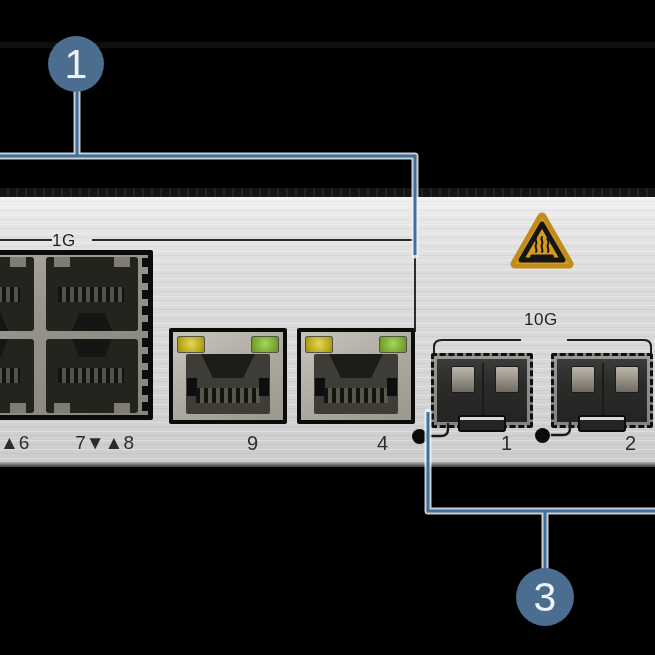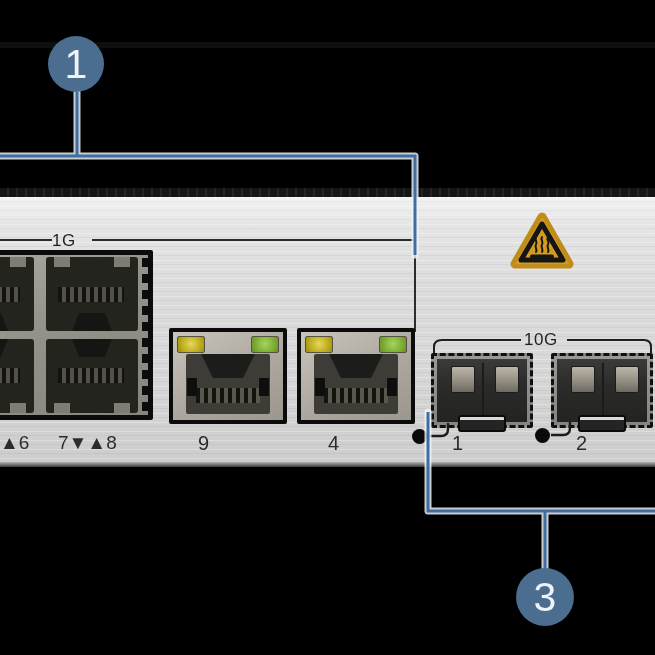--- a/index.html
+++ b/index.html
@@ -27,21 +27,21 @@
   
   .rule{position:absolute;background:#2b2b2b;}
   .rule-1g-left{left:0;top:239px;width:52px;height:2px;}
   .rule-1g-right{left:92px;top:239px;width:323px;height:2px;}
   .rule-vert{left:414px;top:239px;width:2px;height:93px;}
   .zone-label{
     position:absolute;color:#1f1f1f;font-size:17px;line-height:17px;
     text-align:left;letter-spacing:.5px;
   }
   .zone-1g{left:52px;top:232px;width:40px;}
-  .zone-10g{left:524px;top:331px;width:42px;z-index:4;}
+  .zone-10g{left:524px;top:311px;width:42px;z-index:4;}
   .bracket-10g{position:absolute;left:430px;top:335px;z-index:3;}
   
   .quad-block{
     position:absolute;left:-66px;top:250px;width:219px;height:170px;
     background:#0b0b0b;border-radius:2px;
   }
   .quad-bezel{
     position:absolute;left:5px;top:5px;right:5px;bottom:5px;
     background:linear-gradient(150deg,#b2afa7 0%,#95928a 45%,#87847c 100%);
   }
@@ -106,21 +106,21 @@
     width:48px;height:17px;border:2px solid #0a0a0a;border-radius:3px;box-sizing:border-box;
     background:linear-gradient(180deg,#d9d9d9 0 3px,#242422 3px);
   }
   
   .led-dot{position:absolute;width:15px;height:15px;border-radius:50%;background:#0a0a0a;}
   .dot1{left:412px;top:429px;} .dot2{left:535px;top:428px;}
   .dot-curve{position:absolute;}
   
   .plabel{
     position:absolute;top:433px;height:20px;font-size:20px;line-height:20px;
-    color:#2c2c2c;text-align:left;
+    color:#2c2c2c;text-align:right;
   }
   .arr-left{left:0;width:34px;text-align:left;font-size:19px;}
   .arr-right{left:58px;width:76px;font-size:19px;}
   .lab9{left:198px;width:60px;} .lab10{left:328px;width:60px;}
   .lab1{left:452px;width:60px;} .lab2{left:576px;width:60px;}
   
   .warning{position:absolute;left:508px;top:211px;z-index:10;}
   
   .callout-svg{position:absolute;left:0;top:0;z-index:50;pointer-events:none;}
   .callout-circle{

